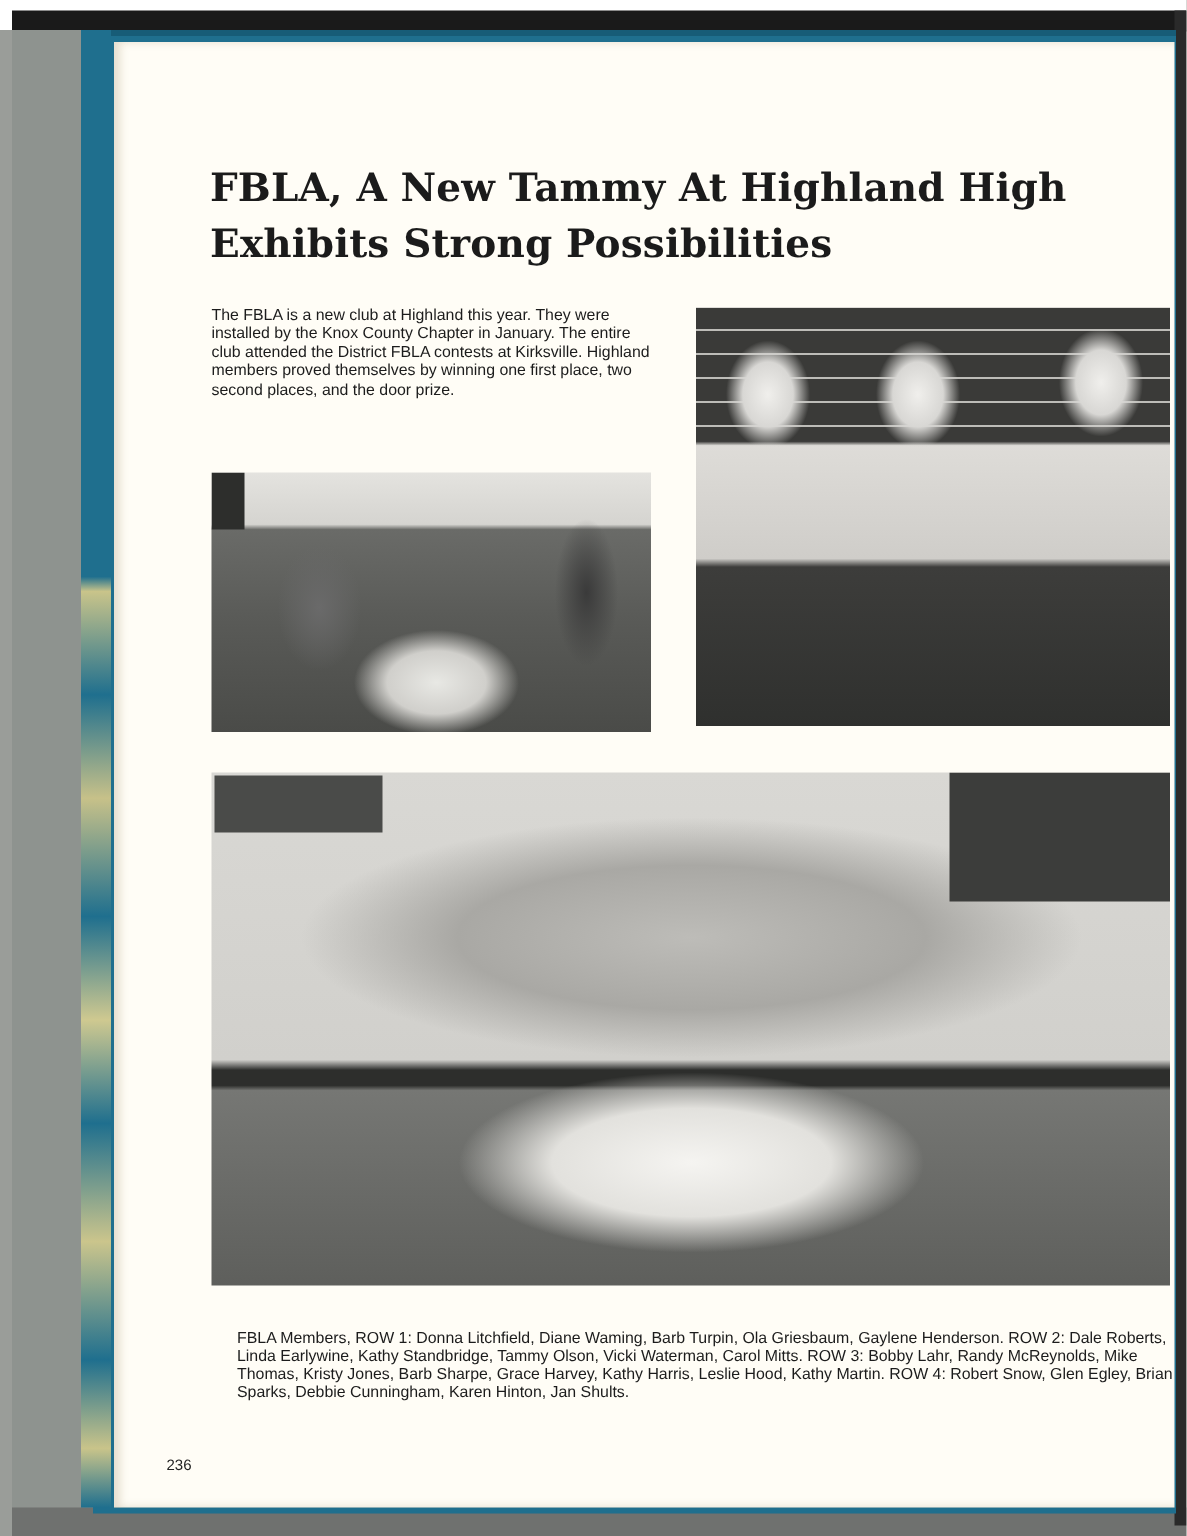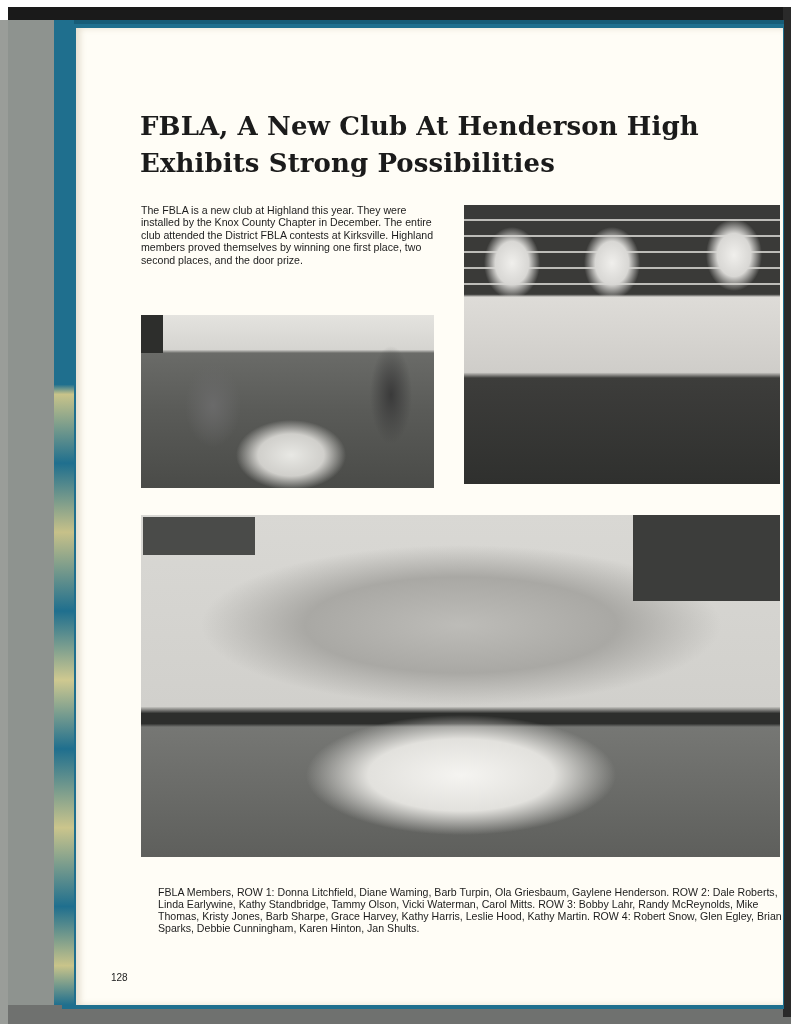--- a/index.html
+++ b/index.html
@@ -89,22 +89,22 @@
 <div class="top-bar"></div>
 <div class="scan-dark"></div>
 <div class="scan-gray-left"></div>
 <div class="bottom-strip"></div>
 <div class="right-dark"></div>
 
 <div class="cover"></div>
 <div class="spine"></div>
 
 <div class="page">
-  <h1 class="title">FBLA, A New Club At Henderson High Exhibits Strong Possibilities</h1>
-  <p class="intro">The FBLA is a new club at Highland this year. They were installed by the Knox County Chapter in December. The entire club attended the District FBLA contests at Kirksville. Highland members proved themselves by winning one first place, two second places, and the door prize.</p>
+  <h1 class="title">FBLA, A New Tammy At Highland High Exhibits Strong Possibilities</h1>
+  <p class="intro">The FBLA is a new club at Highland this year. They were installed by the Knox County Chapter in January. The entire club attended the District FBLA contests at Kirksville. Highland members proved themselves by winning one first place, two second places, and the door prize.</p>
 
   <div class="photo photo-refreshments"></div>
   <div class="photo photo-officers"></div>
   <div class="photo photo-group"></div>
 
   <p class="caption">FBLA Members, ROW 1: Donna Litchfield, Diane Waming, Barb Turpin, Ola Griesbaum, Gaylene Henderson. ROW 2: Dale Roberts, Linda Earlywine, Kathy Standbridge, Tammy Olson, Vicki Waterman, Carol Mitts. ROW 3: Bobby Lahr, Randy McReynolds, Mike Thomas, Kristy Jones, Barb Sharpe, Grace Harvey, Kathy Harris, Leslie Hood, Kathy Martin. ROW 4: Robert Snow, Glen Egley, Brian Sparks, Debbie Cunningham, Karen Hinton, Jan Shults.</p>
-  <p class="page-number">128</p>
+  <p class="page-number">236</p>
 </div>
 
 </body></html>

